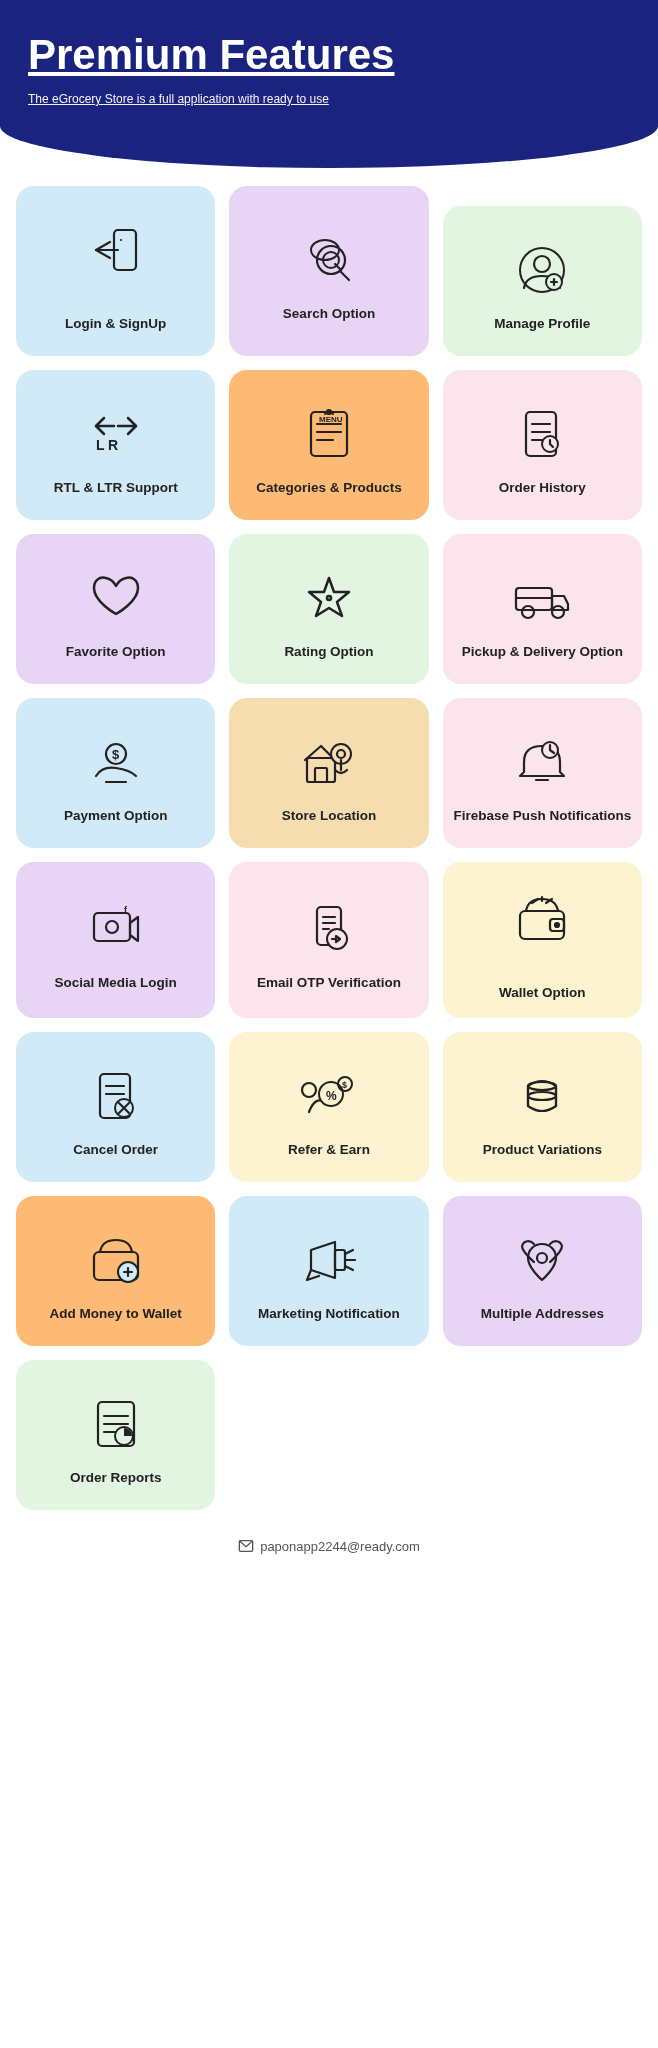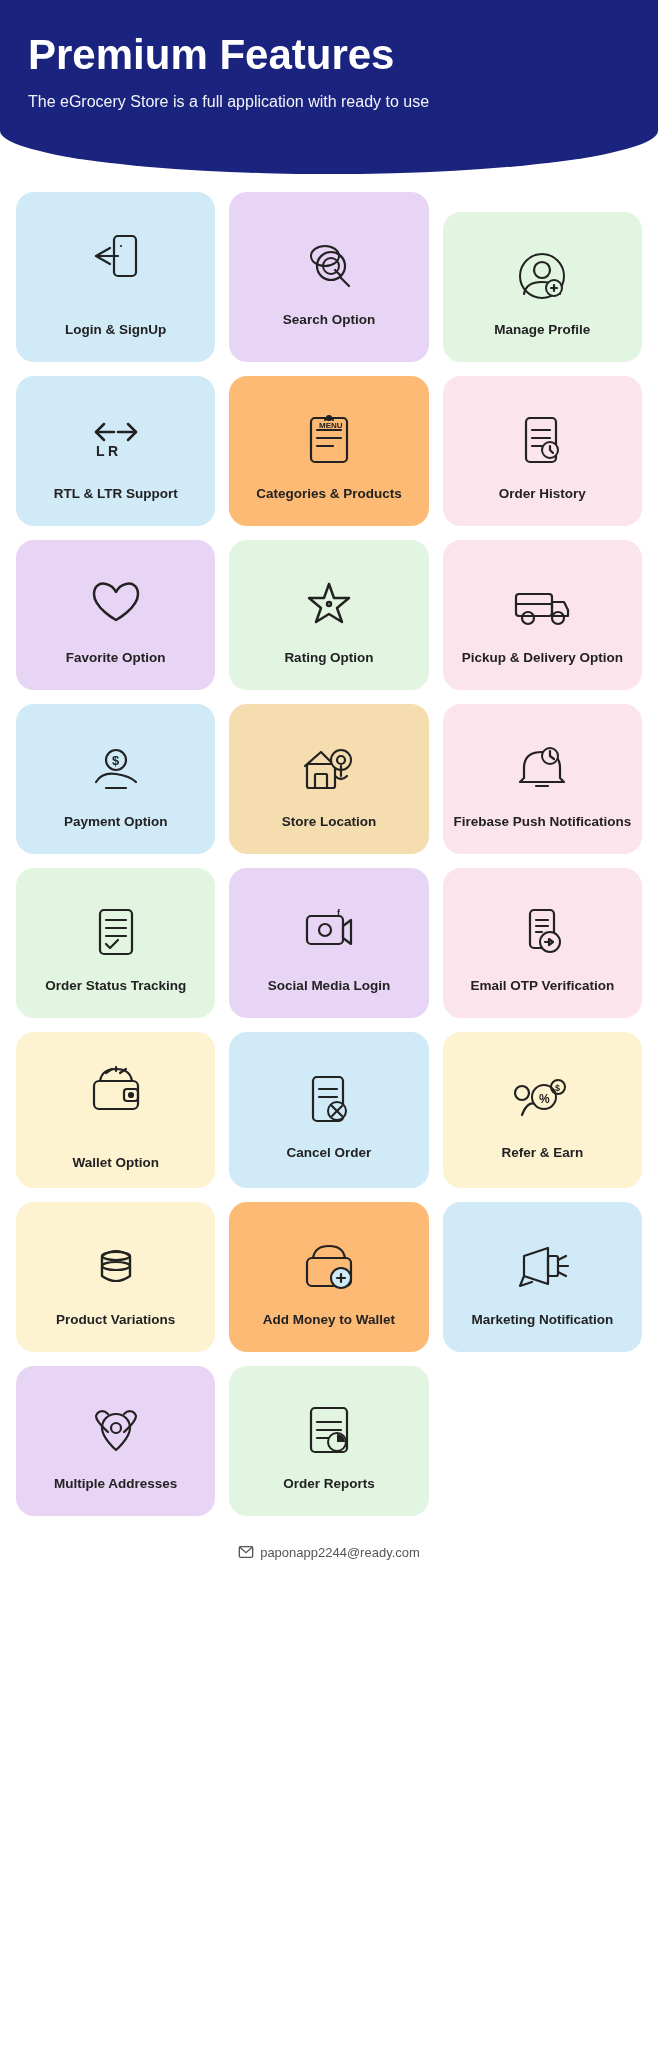--- a/index.html
+++ b/index.html
@@ -8,29 +8,30 @@
       background: #fff;
       width: 658px;
       min-height: 2048px;
     }
     .header {
       background: #1a237e;
       border-radius: 0 0 60% 60% / 0 0 30% 30%;
       padding: 32px 28px 60px 28px;
       text-align: left;
       color: white;
+      text-decoration: underline;
     }
     .header-title {
       font-size: 42px;
       font-weight: 900;
       line-height: 1.1;
       margin-bottom: 12px;
     }
     .header-sub {
-      font-size: 16px;
+      font-size: 12px;
       font-weight: 400;
       line-height: 1.5;
       opacity: 0.95;
     }
     .grid-section {
       padding: 18px 16px 10px 16px;
     }
     .grid {
       display: grid;
       grid-template-columns: repeat(3, 1fr);
@@ -220,32 +221,20 @@
         <div class="card-icon">
           <svg viewBox="0 0 60 60" fill="none" stroke="#222" stroke-width="2.2" stroke-linecap="round" stroke-linejoin="round">
       <path d="M12 40 L12 30 Q12 14 30 14 Q48 14 48 30 L48 40 L52 44 L8 44 Z"></path>
       <line x1="24" y1="48" x2="36" y2="48"></line>
       <circle cx="38" cy="18" r="8" fill="#fce4ec" stroke="#222" stroke-width="2"></circle>
       <polyline points="38,13 38,18 42,21"></polyline>
     </svg>
         </div>
         <div class="card-label">Firebase Push Notifications</div>
       </div>
-      <div class="card" style="background: rgb(226, 245, 224);">
-        <div class="card-icon">
-          <svg viewBox="0 0 60 60" fill="none" stroke="#222" stroke-width="2.2" stroke-linecap="round" stroke-linejoin="round">
-      <rect x="14" y="8" width="32" height="44" rx="4"></rect>
-      <line x1="20" y1="18" x2="40" y2="18"></line>
-      <line x1="20" y1="26" x2="40" y2="26"></line>
-      <line x1="20" y1="34" x2="40" y2="34"></line>
-      <polyline points="20,42 24,46 32,38"></polyline>
-    </svg>
-        </div>
-        <div class="card-label">Order Status Tracking</div>
-      </div>
       <div class="card" style="background: rgb(232, 213, 245);">
         <div class="card-icon">
           <svg viewBox="0 0 60 60" fill="none" stroke="#222" stroke-width="2.2" stroke-linecap="round" stroke-linejoin="round">
       <rect x="8" y="14" width="36" height="28" rx="4"></rect>
       <polygon points="44,24 52,18 52,42 44,36"></polygon>
       <circle cx="26" cy="28" r="6"></circle>
       <text x="38" y="14" font-size="9" font-weight="bold" fill="#222" stroke="none">f</text>
     </svg>
         </div>
         <div class="card-label">Social Media Login</div>

